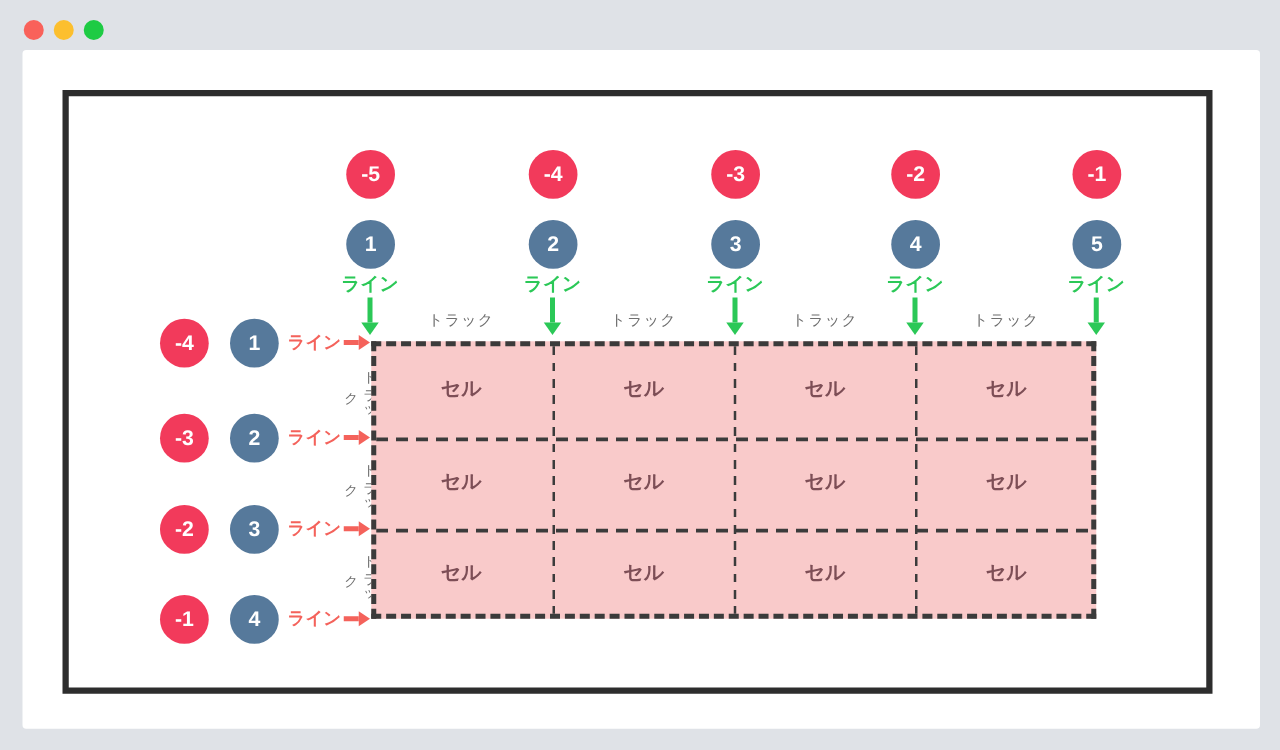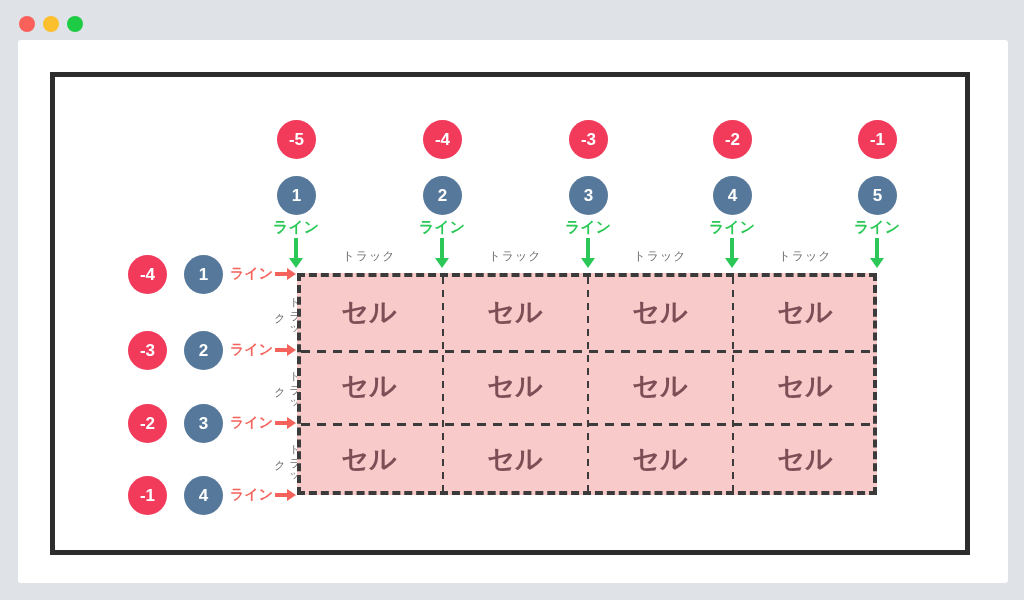--- a/index.html
+++ b/index.html
@@ -69,21 +69,21 @@
   .vline {
     position: absolute; top: 0; width: 2px; height: 100%;
     background: repeating-linear-gradient(180deg, #3b3b3b 0 7px, transparent 7px 13px);
   }
   .hline {
     position: absolute; left: 0; width: 100%; height: 3px;
     background: repeating-linear-gradient(90deg, #3b3b3b 0 9px, transparent 9px 16px);
   }
   .cell-label {
     position: absolute; width: 80px; height: 24px; line-height: 24px;
-    text-align: center; color: #7d4e56; font-weight: bold; font-size: 27px;
+    text-align: center; color: #7d4e56; font-weight: bold; font-size: 16px;
   }
 </style>
 </head>
 <body>
 
 <div class="stage">
 
   <div class="traffic-lights">
     <span class="light red"></span>
     <span class="light yellow"></span>

